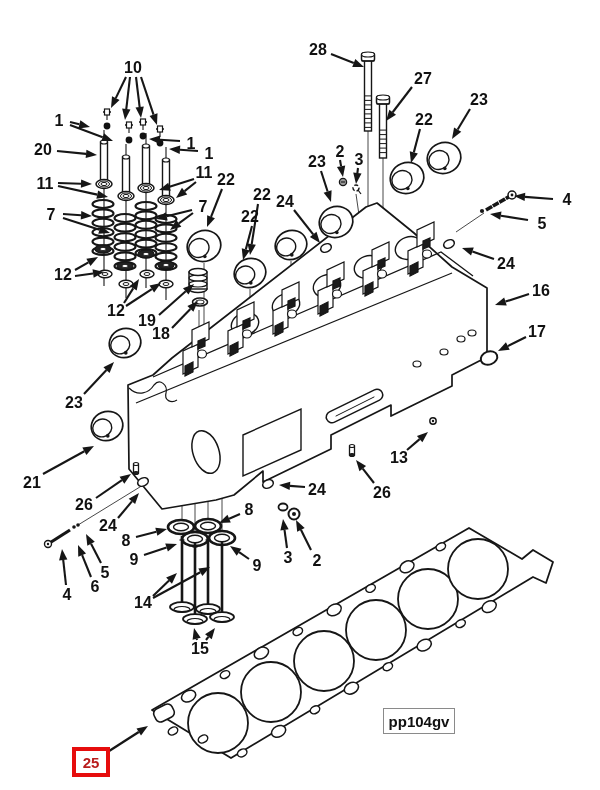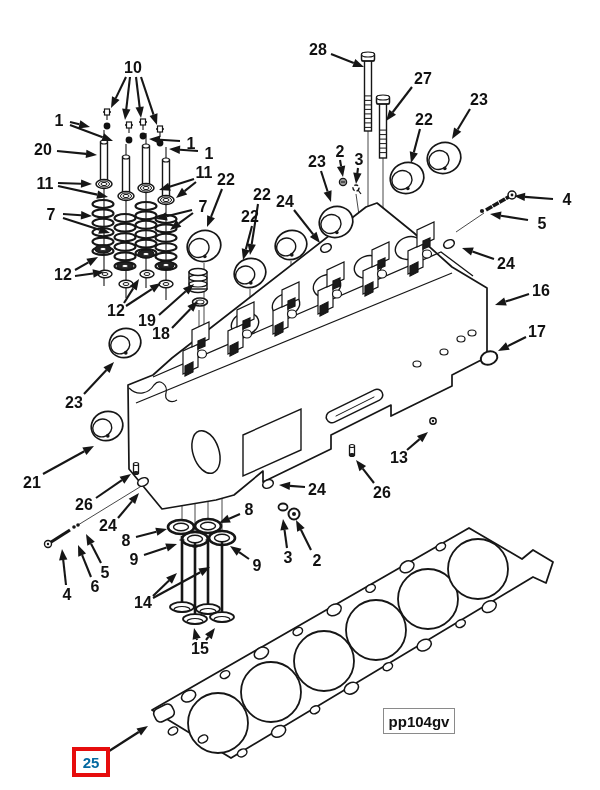--- a/index.html
+++ b/index.html
@@ -4,21 +4,21 @@
 <style>
   html,body{margin:0;padding:0;background:#fff;}
   .canvas{position:relative;width:600px;height:790px;background:#fff;overflow:hidden;
           font-family:"Liberation Sans",sans-serif;margin-top:36px;}
   svg{position:absolute;left:0;top:0;}
   .codebox{position:absolute;left:383px;top:672px;width:70px;height:24px;
            border:1.5px solid #8a8a8a;display:flex;align-items:center;justify-content:center;
            font-weight:bold;font-size:15px;color:#111;background:#fff;}
   .hibox{position:absolute;left:72px;top:711px;width:30px;height:22px;
          border:4px solid #e60d0d;display:flex;align-items:center;justify-content:center;
-         font-weight:bold;font-size:15px;color:#0369a1;background:#fff;}
+         font-weight:bold;font-size:15px;color:#b91c1c;background:#fff;}
 </style>
 </head>
 <body>
 
 <div class="canvas">
   <svg id="dsvg" width="600" height="790" viewBox="0 0 600 790">
     <g id="axisLayer">
         <line x1="368" y1="95" x2="368" y2="188" stroke="#333" stroke-width="0.9"></line>
         <line x1="383" y1="122" x2="383" y2="210" stroke="#333" stroke-width="0.9"></line>
         <line x1="204" y1="227" x2="204" y2="332" stroke="#333" stroke-width="0.9"></line>

